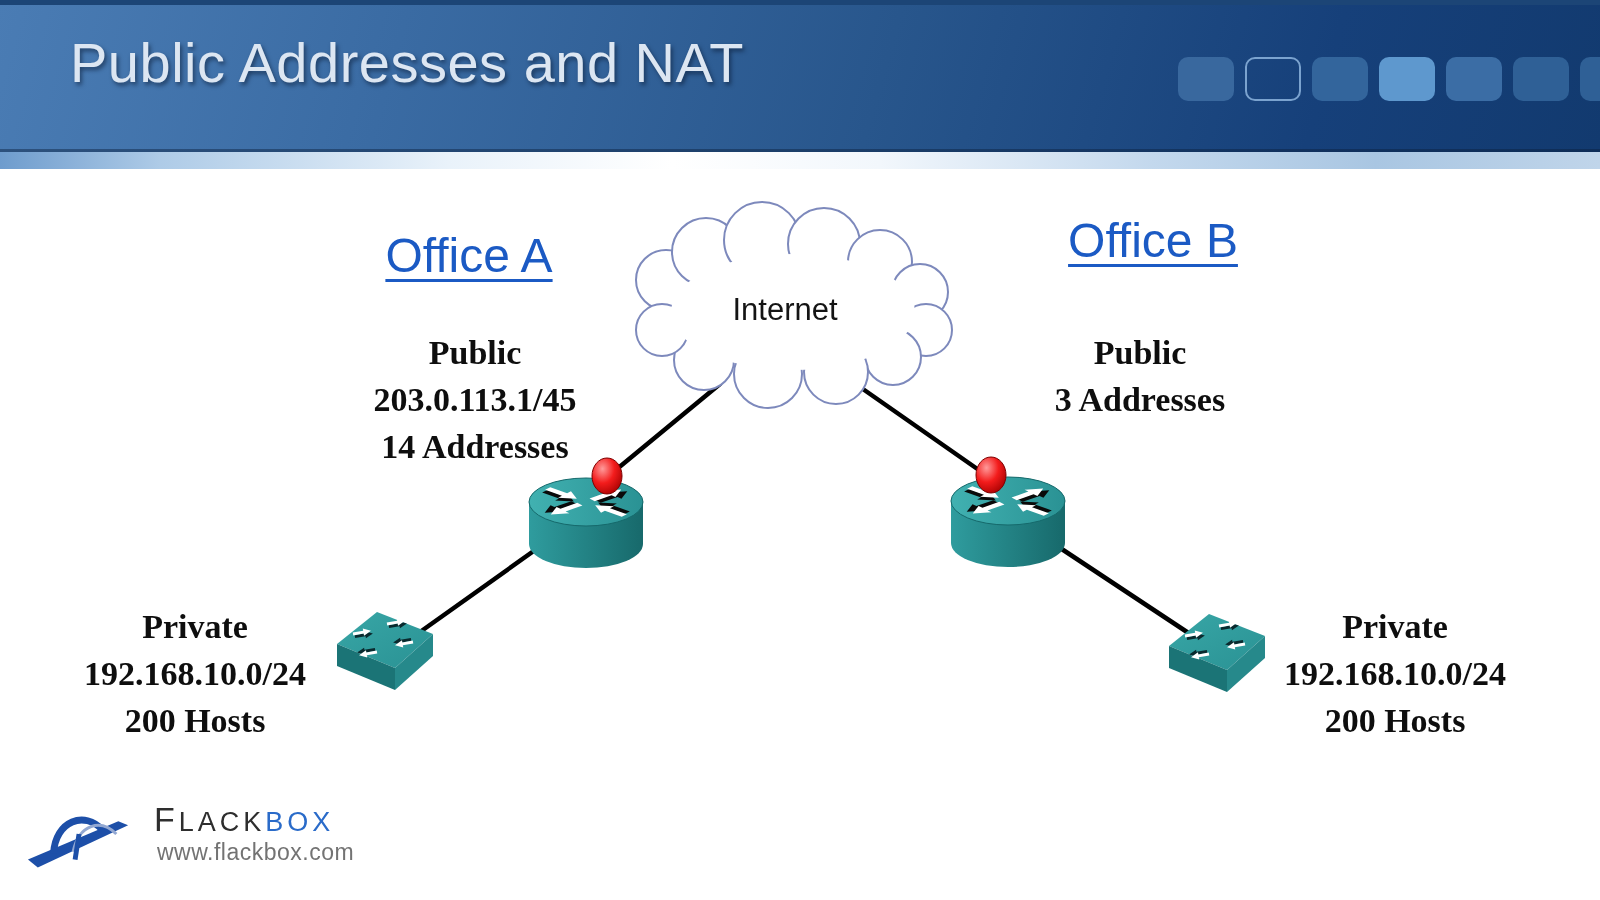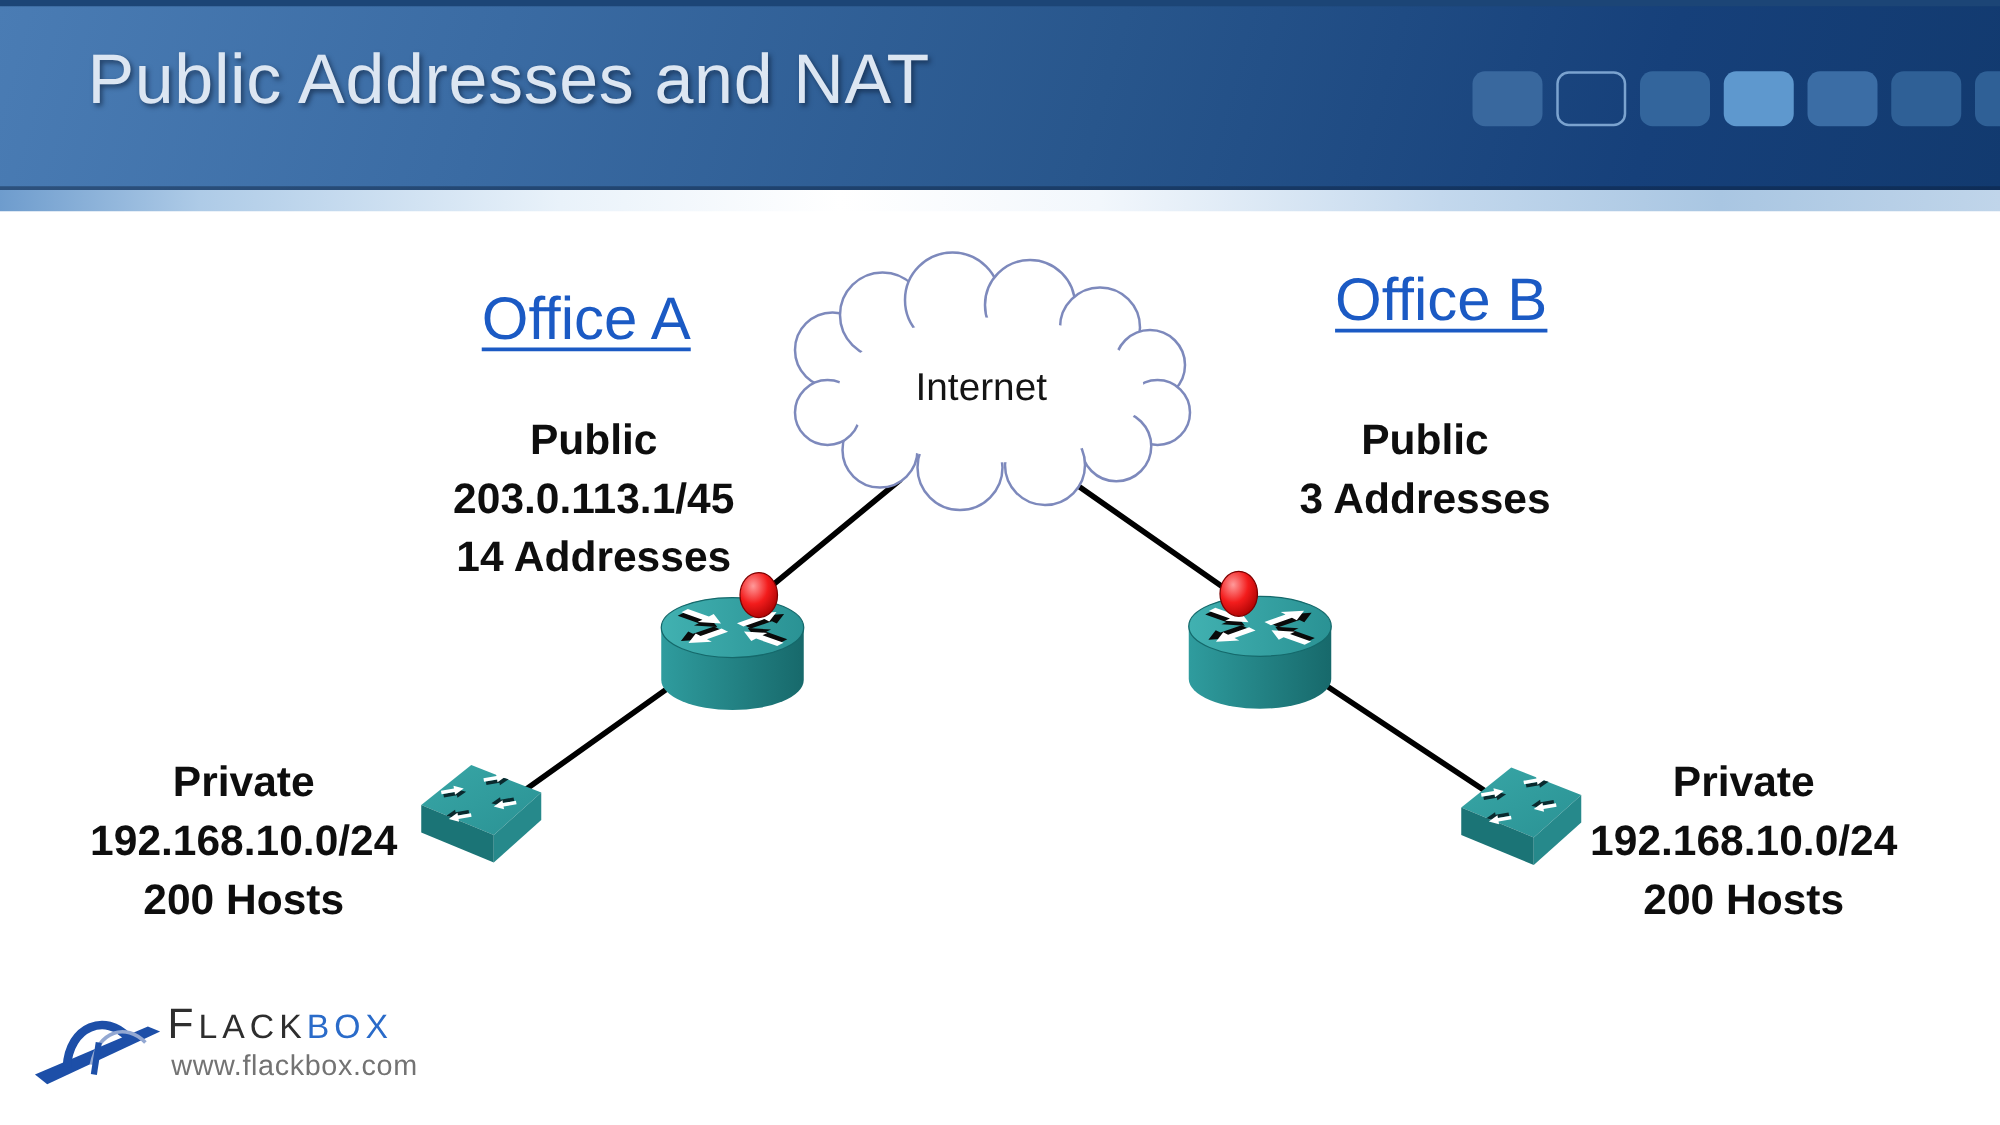--- a/index.html
+++ b/index.html
@@ -39,28 +39,28 @@
   }
   
   .diagram{position:absolute;left:0;top:0;width:1600px;height:900px;}
   .txt{position:absolute;text-align:center;color:#0e0e0e;}
   .office-title{
     font-size:48px;font-weight:400;color:#1b5ac4;
     text-decoration:underline;text-decoration-thickness:3px;text-underline-offset:7px;
   }
   .office-a-title{left:319px;top:213px;width:300px;margin-top:15px;}
   .office-b-title{left:1003px;top:213px;width:300px;}
-  .label-block div{font-size:34px;font-weight:700;line-height:47px;}
+  .label-block div{font-size:34px;font-weight:700;line-height:47px;font-family:Liberation Serif, serif;}
   .public-a{left:295px;top:329px;width:360px;}
   .public-b{left:960px;top:329px;width:360px;}
   .private-a{left:15px;top:603px;width:360px;}
   .private-b{left:1215px;top:603px;width:360px;}
   .internet-label{left:685px;top:292px;width:200px;font-size:31px;font-weight:400;line-height:36px;color:#141414;}
   
-  .footer-logo{position:absolute;left:26px;top:794px;display:flex;align-items:center;gap:0;}
+  .footer-logo{position:absolute;left:26px;top:794px;display:flex;align-items:center;gap:20px;}
   .brand-line{line-height:1;white-space:nowrap;}
   .bf{font-size:34px;color:#2e2e2e;letter-spacing:4px;}
   .bl{font-size:27px;color:#2e2e2e;letter-spacing:4px;}
   .bb{font-size:27px;color:#2a6bc9;letter-spacing:4px;}
   .brand-url{font-size:23px;color:#737373;margin-top:3px;letter-spacing:.5px;padding-left:3px;}
 </style>
 </head>
 <body>
 
 <div class="slide">

